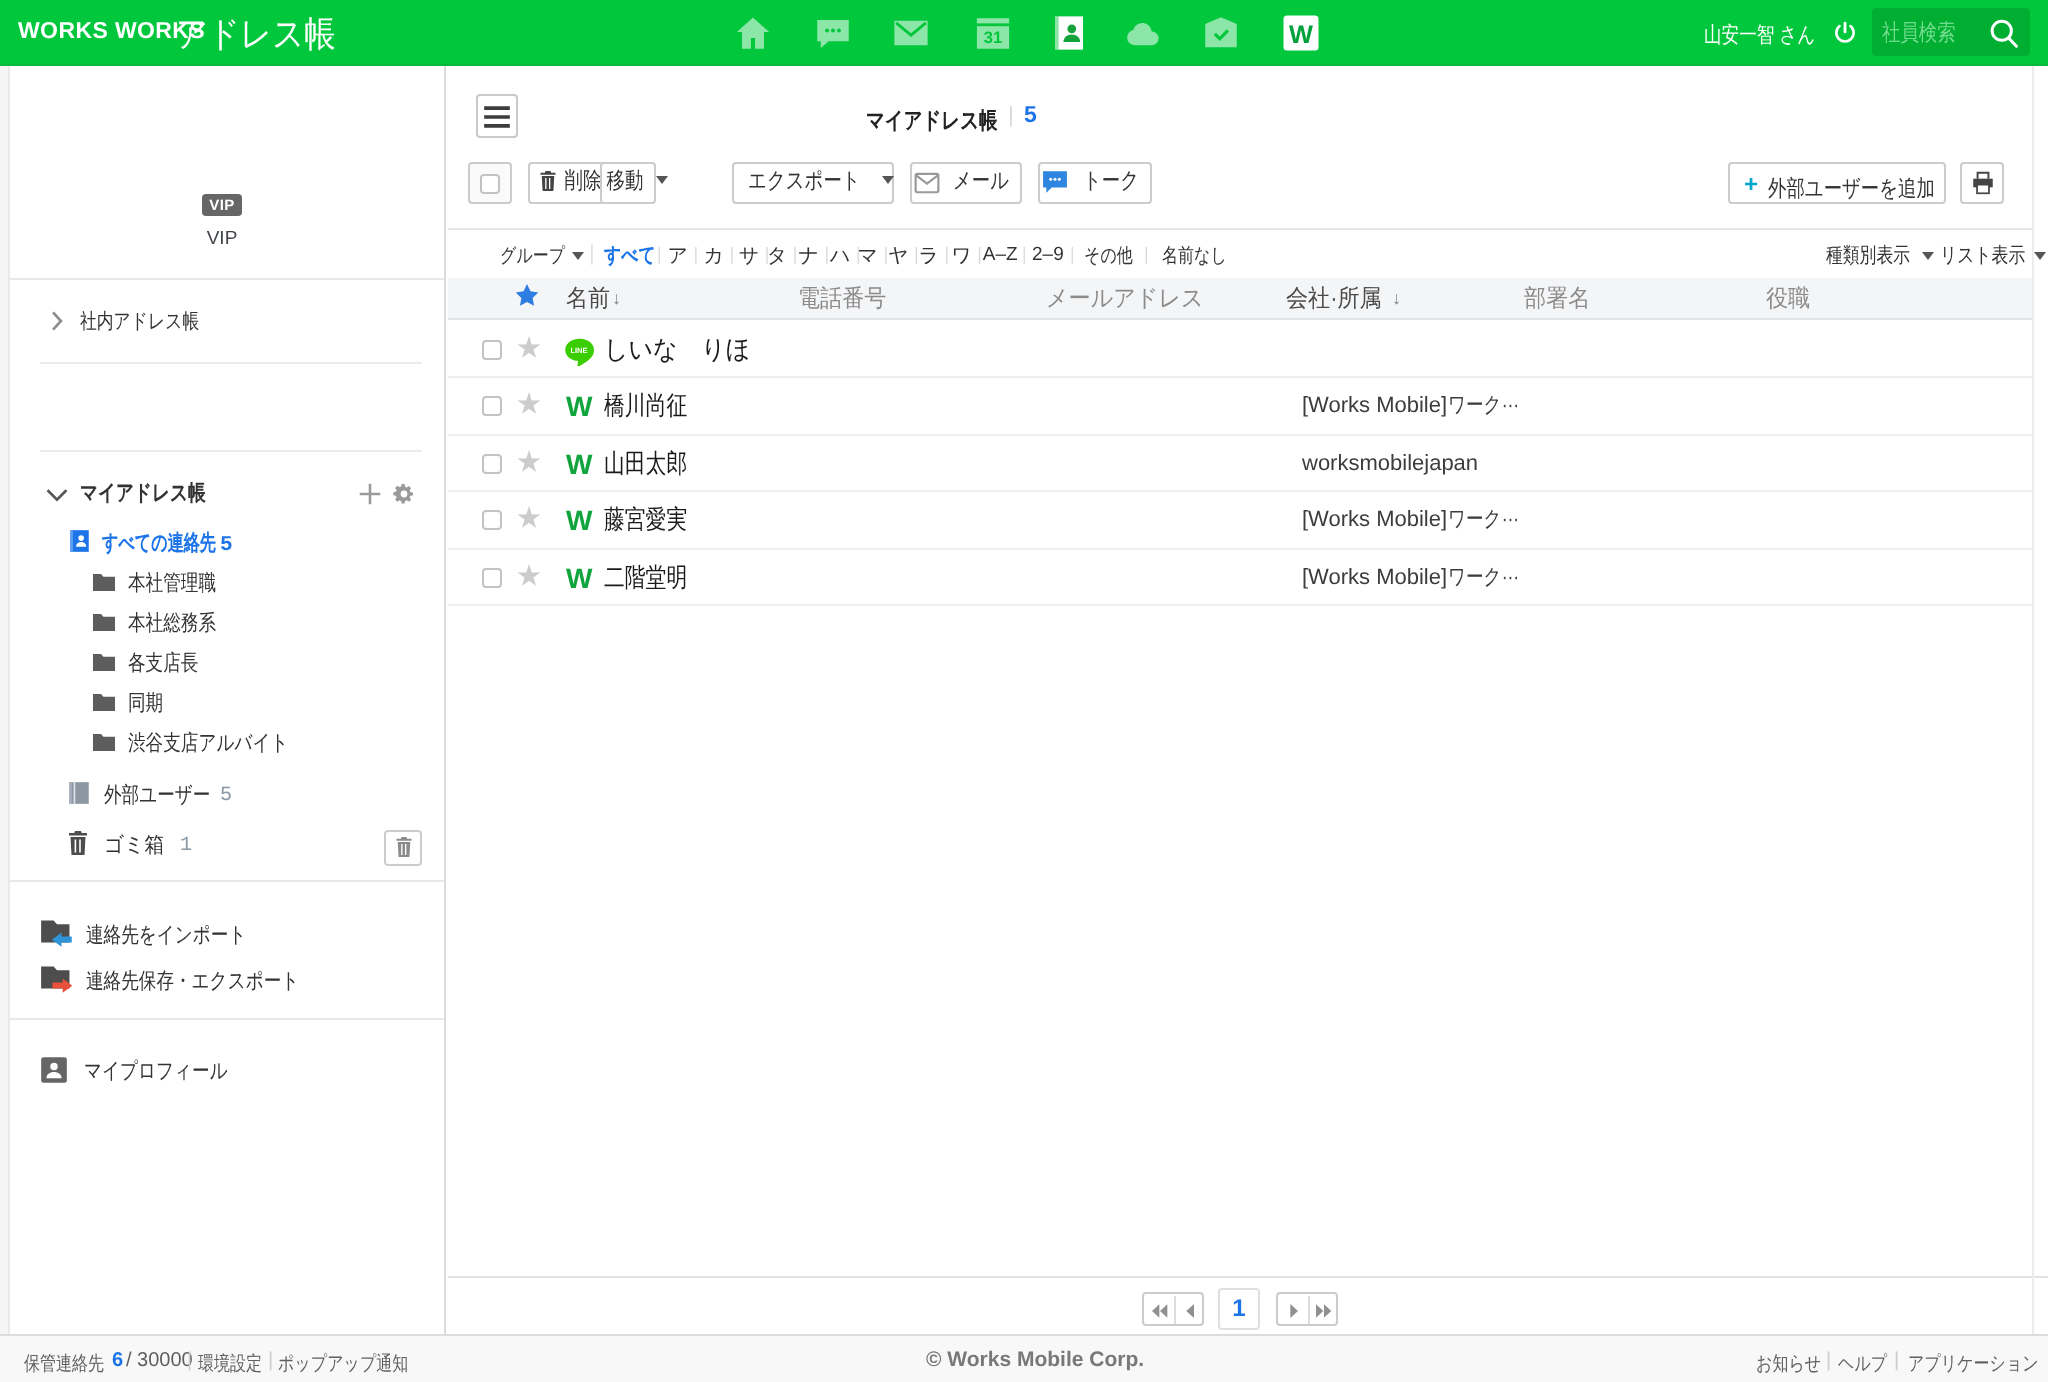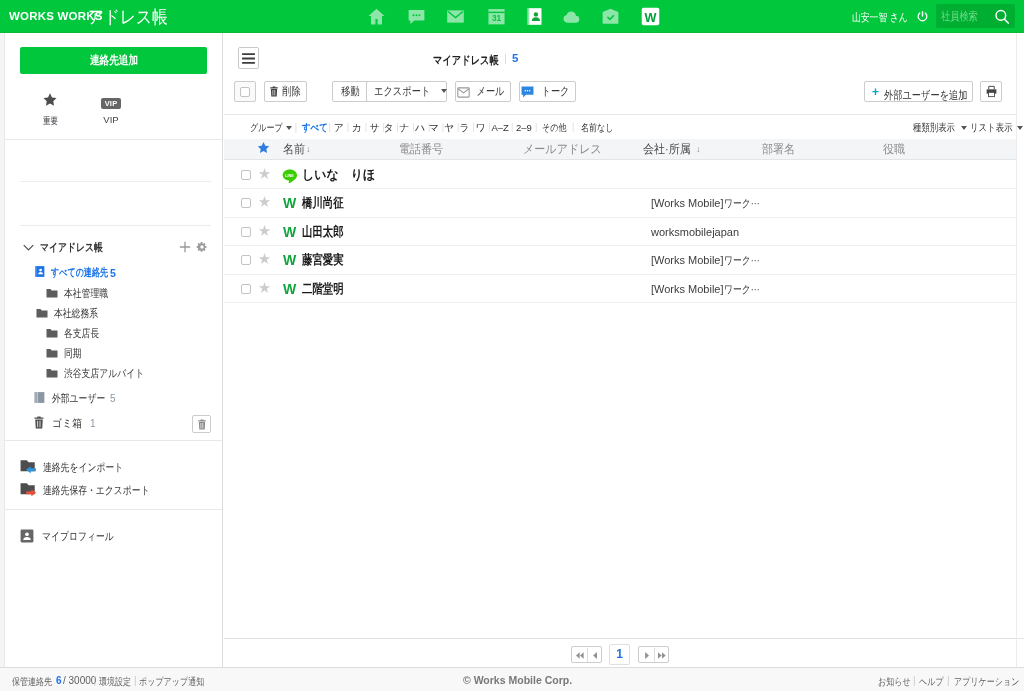--- a/index.html
+++ b/index.html
@@ -16,34 +16,34 @@
   #side { position:absolute; left:0; top:33px; width:223px; height:634px; background:#fff; border-right:1px solid #dcdcdc; }
   #side .strip { position:absolute; left:0; top:0; width:5px; height:634px; background:#f5f5f5; border-right:1px solid #e9e9e9; }
   #addbtn { position:absolute; left:20px; top:14px; width:187px; height:27px; background:#00c73c; border-radius:2px; color:#fff; font-size:12px; font-weight:bold; text-align:center; line-height:27px; }
   .sc { position:absolute; width:84px; text-align:center; }
   .sc .lbl { display:block; margin-top:4px; font-size:9.5px; color:#40444a; }
   .sep-full { position:absolute; left:5px; right:0; height:0; border-top:1px solid #e8e8e8; }
   .sep-in { position:absolute; left:20px; width:191px; height:0; border-top:1px solid #ececec; }
   .snav { position:absolute; left:0; width:223px; height:20px; font-size:10.5px; color:#333; }
   .snav .chev { position:absolute; left:25px; top:4px; }
   .snav .txt { position:absolute; left:40px; top:0; line-height:20px; }
-  .tree { position:absolute; font-size:11px; color:#333; line-height:16px; white-space:nowrap; }
+  .tree { position:absolute; font-size:11px; color:#333; line-height:16px; white-space:nowrap;font-family:Liberation Mono, monospace; }
   .cnt { color:#8a97a5; font-size:10px; }
   
   #main { position:absolute; left:224px; top:33px; width:800px; height:634px; background:#fff; }
   .btn { position:absolute; top:48px; height:21px; border:1px solid #ccc; border-radius:2px; background:#fff; font-size:11.5px; color:#333; text-align:center; line-height:19px; white-space:nowrap; }
   .caret { display:inline-block; width:0; height:0; border-left:3px solid transparent; border-right:3px solid transparent; border-top:4px solid #555; vertical-align:middle; margin-left:4px; margin-bottom:2px; }
   #idxbar span { font-size:10px; color:#333; }
   #thead { position:absolute; left:0; top:106px; width:792px; height:21px; background:#f4f5f7; border-bottom:1px solid #e3e6e9; font-size:12px; color:#8b8b8b; }
   .hx { display:inline-block; transform:scaleX(0.92); transform-origin:0 50%; white-space:nowrap; }
   #thead div { position:absolute; top:0; line-height:21px; white-space:nowrap; }
   .trow { position:absolute; left:0; width:792px; height:28.5px; border-bottom:1px solid #efefef; }
   .trow .cb { position:absolute; left:17px; top:9px; width:10px; height:10px; border:1px solid #c3c3c3; border-radius:2px; background:#fff; }
   .trow .st { position:absolute; left:34px; top:4px; color:#cccccc; font-size:13px; }
-  .trow .nm { position:absolute; left:78px; top:0; line-height:28.5px; font-weight:bold; font-size:13px; color:#1a1a1a; white-space:nowrap; }
+  .trow .nm { position:absolute; left:78px; top:0; line-height:28.5px; font-weight:normal; font-size:13px; color:#1a1a1a; white-space:nowrap; }
   .trow .co { position:absolute; left:427px; top:0; line-height:28.5px; font-size:11px; color:#3c3c3c; white-space:nowrap; }
   
   #footer { position:absolute; left:0; top:667px; width:1024px; height:24px; background:#f8f8f8; border-top:1px solid #dcdcdc; font-size:10px; color:#5f5f5f; }
 </style>
 </head>
 <body>
 <div id="page">
 <div id="topbar">
   <span class="abs" style="left:9px;top:0;height:33px;line-height:33px;color:#fff;font-size:11.5px;font-weight:bold;letter-spacing:0.2px">WORKS WORKS</span>
   <span class="abs jx" style="left:88px;top:7.5px;color:#fff;font-size:18px;line-height:18px;transform:scaleX(0.87)">アドレス帳</span>
@@ -89,32 +89,31 @@
       </svg>
   <div class="abs" style="left:936px;top:4px;width:79px;height:24px;background:rgba(0,70,10,0.19);border-radius:2px"></div>
   <span class="abs jx" style="left:941px;top:9px;font-size:11.5px;color:#71dd8d">社員検索</span>
   <svg class="abs" style="left:993px;top:7px" width="18" height="19" viewBox="0 0 24 24">
         <circle cx="10.5" cy="10.5" r="6.4" stroke="#fff" stroke-width="2" fill="none"></circle>
         <path d="m15.3 15.6 5 5.2" stroke="#fff" stroke-width="2" stroke-linecap="round"></path>
       </svg>
 </div>
 <div id="side">
   <div class="strip"></div>
-  <div id="addbtn"><span class="jc">連絡先追加</span></div>
-  <div class="sc" style="left:8px;top:59px">
-    <svg width="16" height="15" viewBox="0 0 24 24">
-          <path fill="#4d4d4d" d="M12 1.8 15.2 8.6 22.4 9.6 17.2 14.7 18.5 22 12 18.5 5.5 22 6.8 14.7 1.6 9.6 8.8 8.6z"></path>
-        </svg>
-    <span class="lbl"><span class="jc">重要</span></span>
-  </div>
   <div class="sc" style="left:69px;top:59px">
     <div style="display:inline-block;width:20px;height:11px;background:#666;border-radius:2px;color:#fff;font-size:7.5px;font-weight:bold;line-height:11px;margin-top:2px;letter-spacing:0.2px">VIP</div>
     <span class="lbl">VIP</span>
   </div>
   <div class="sep-full" style="top:106px"></div>
+  <div class="snav" style="top:118px">
+        <svg class="chev" width="7" height="11" viewBox="0 0 8 14">
+          <path d="M1.5 1.5 6.5 7 1.5 12.5" stroke="#8d8d8d" stroke-width="1.7" fill="none"></path>
+        </svg>
+        <span class="txt jx" style="font-size:10.5px">社内アドレス帳</span>
+      </div>
   <div class="sep-in" style="top:148px"></div>
   <div class="sep-in" style="top:192px"></div>
   <div class="snav" style="top:204px;font-weight:bold">
         <svg class="chev" style="top:7px;left:23px" width="11" height="7" viewBox="0 0 14 8">
           <path d="M1 1 7 7 13 1" stroke="#555" stroke-width="1.7" fill="none"></path>
         </svg>
         <span class="txt jx" style="font-size:11px">マイアドレス帳</span>
       </div>
   <svg class="abs" style="left:179px;top:208px" width="12" height="12" viewBox="0 0 14 14">
         <path d="M7 1v12M1 7h12" stroke="#9a9a9a" stroke-width="1.5"></path>
@@ -125,21 +124,21 @@
       </svg>
   <div class="tree" style="left:33px;top:231px;color:#1d74e8;font-weight:bold"><svg style="vertical-align:-2px;margin-right:5px" width="13" height="13" viewBox="0 0 24 24">
           <path fill="#1d74e8" d="M4 2h17v20H4z"></path>
           <rect x="4" y="2" width="2.4" height="20" fill="#5fa0ef"></rect>
           <circle cx="14" cy="9.3" r="2.6" fill="#fff"></circle>
           <path fill="#fff" d="M9.3 17.3c0-2.7 2.1-4.4 4.7-4.4s4.7 1.7 4.7 4.4z"></path>
         </svg><span class="jx" style="transform:scaleX(0.73)">すべての連絡先</span><span class="abs" style="left:77px;top:0.5px;color:#1d74e8;font-size:10.5px">5</span></div>
   <div class="tree" style="left:46px;top:252px"><svg style="vertical-align:-1px;margin-right:6px" width="12" height="10" viewBox="0 0 24 20">
           <path fill="#5d5d5d" d="M1 2h8l2.4 2.8H23V19H1z"></path>
         </svg><span class="jx">本社管理職</span></div>
-  <div class="tree" style="left:36px;top:272px"><svg style="vertical-align:-1px;margin-right:6px" width="12" height="10" viewBox="0 0 24 20">
+  <div class="tree" style="left:46px;top:272px"><svg style="vertical-align:-1px;margin-right:6px" width="12" height="10" viewBox="0 0 24 20">
           <path fill="#5d5d5d" d="M1 2h8l2.4 2.8H23V19H1z"></path>
         </svg><span class="jx">本社総務系</span></div>
   <div class="tree" style="left:46px;top:292px"><svg style="vertical-align:-1px;margin-right:6px" width="12" height="10" viewBox="0 0 24 20">
           <path fill="#5d5d5d" d="M1 2h8l2.4 2.8H23V19H1z"></path>
         </svg><span class="jx">各支店長</span></div>
   <div class="tree" style="left:46px;top:312px"><svg style="vertical-align:-1px;margin-right:6px" width="12" height="10" viewBox="0 0 24 20">
           <path fill="#5d5d5d" d="M1 2h8l2.4 2.8H23V19H1z"></path>
         </svg><span class="jx">同期</span></div>
   <div class="tree" style="left:46px;top:332px"><svg style="vertical-align:-1px;margin-right:6px" width="12" height="10" viewBox="0 0 24 20">
           <path fill="#5d5d5d" d="M1 2h8l2.4 2.8H23V19H1z"></path>
@@ -179,21 +178,21 @@
   </div>
   <span class="abs jx" style="left:209px;top:20px;font-size:11.5px;font-weight:bold;color:#222">マイアドレス帳</span>
   <span class="abs" style="left:280px;top:19px;font-size:11px;color:#d8d8d8">|</span>
   <span class="abs" style="left:288px;top:19px;font-size:11.5px;font-weight:bold;color:#1d74e8">5</span>
   <div class="btn" style="left:10px;width:22px;background:#fafafa">
         <span style="position:absolute;left:4.5px;top:4.5px;width:10px;height:10px;border:1px solid #c3c3c3;border-radius:2px;background:#fff"></span>
       </div>
   <div class="btn" style="left:40px;width:43px"><svg style="vertical-align:-2px;margin-right:1px" width="10" height="11" viewBox="0 0 24 26">
           <path fill="#444" d="M9 1h6l.7 2H21v2.6H3V3h5.3zM4.5 7h15l-1 18h-13zm4.1 2.5v13h1.6v-13zm4.6 0v13h1.6v-13z"></path>
         </svg><span class="jc">削除</span></div>
-  <div class="btn" style="left:108px;width:47px"><span class="jc">移動</span><span class="caret"></span></div>
+  <div class="btn" style="left:76px;width:28px"><span class="jc">移動</span><span class="caret"></span></div>
   <div class="btn" style="left:142px;width:81px"><span class="jc">エクスポート</span><span class="caret"></span></div>
   <div class="btn" style="left:231px;width:56px"><svg style="vertical-align:-3px;margin-right:3px" width="13" height="11" viewBox="0 0 24 20">
           <rect x="1.5" y="1.5" width="21" height="17" rx="1.5" stroke="#999" fill="none" stroke-width="2"></rect>
           <path d="m2 3 10 7.6L22 3" stroke="#999" stroke-width="2" fill="none"></path>
         </svg><span class="jc">メール</span></div>
   <div class="btn" style="left:295px;width:57px"><svg style="vertical-align:-3px;margin-right:4px" width="13" height="12" viewBox="0 0 24 22">
           <path fill="#2e86e0" d="M1 1h22v15H9l-5 5v-5H1z"></path>
           <circle cx="8" cy="8.5" r="1.4" fill="#fff"></circle>
           <circle cx="12" cy="8.5" r="1.4" fill="#fff"></circle>
           <circle cx="16" cy="8.5" r="1.4" fill="#fff"></circle>

